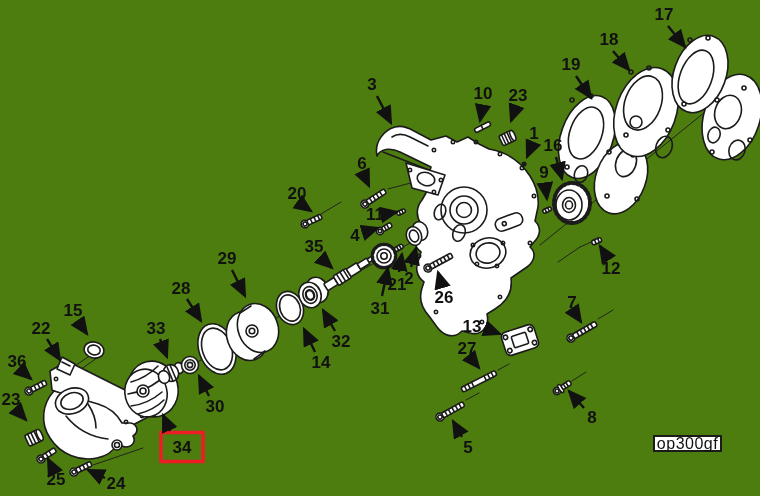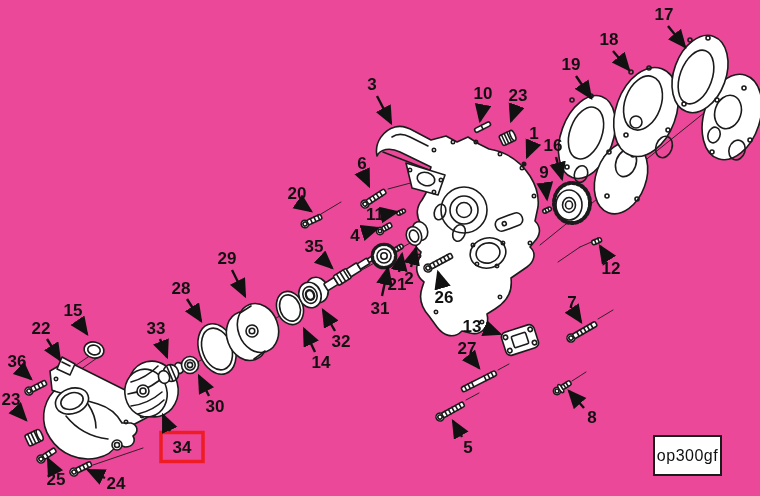--- a/index.html
+++ b/index.html
@@ -1,22 +1,22 @@
 <!DOCTYPE html>
 <html><head>
 <meta charset="utf-8">
 <style>
   html,body{margin:0;padding:0;background:#ffffff;}
-  .stage{position:relative;width:760px;height:496px;background:#ec4899;overflow:hidden;
+  .stage{position:relative;width:760px;height:496px;background:#4d7c0f;overflow:hidden;
          font-family:"Liberation Sans",sans-serif;}
   svg{position:absolute;left:0;top:0;}
   #overlay text{font-family:"Liberation Sans","DejaVu Sans",sans-serif;
                 font-weight:bold;font-size:17px;fill:#111;text-anchor:middle;}
   #overlay line{stroke:#111;stroke-width:2.4;}
-  .code-badge{position:absolute;left:653px;top:435px;width:69px;height:41px;
+  .code-badge{position:absolute;left:653px;top:435px;width:69px;height:17px;
               box-sizing:border-box;border:2px solid #1b1b1b;background:#fff;
               display:flex;align-items:center;justify-content:center;
               font-size:16px;color:#111;letter-spacing:0.5px;}
 </style>
 </head>
 <body>
 
 <div class="stage">
 
   <svg id="art" width="760" height="496" viewBox="0 0 760 496">

